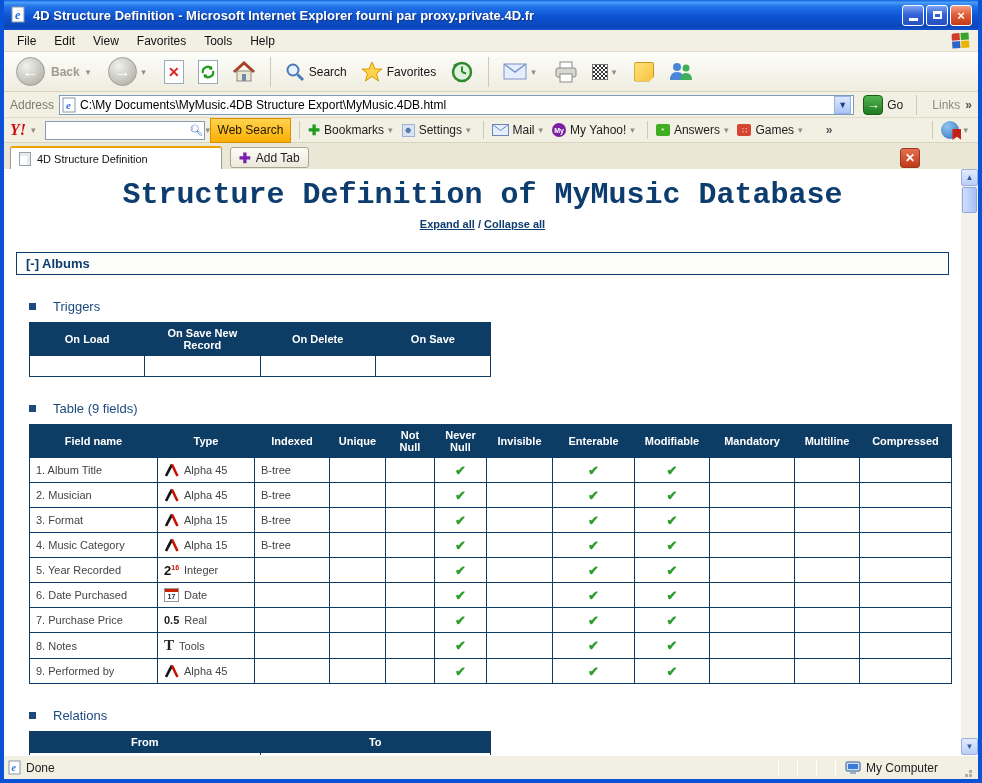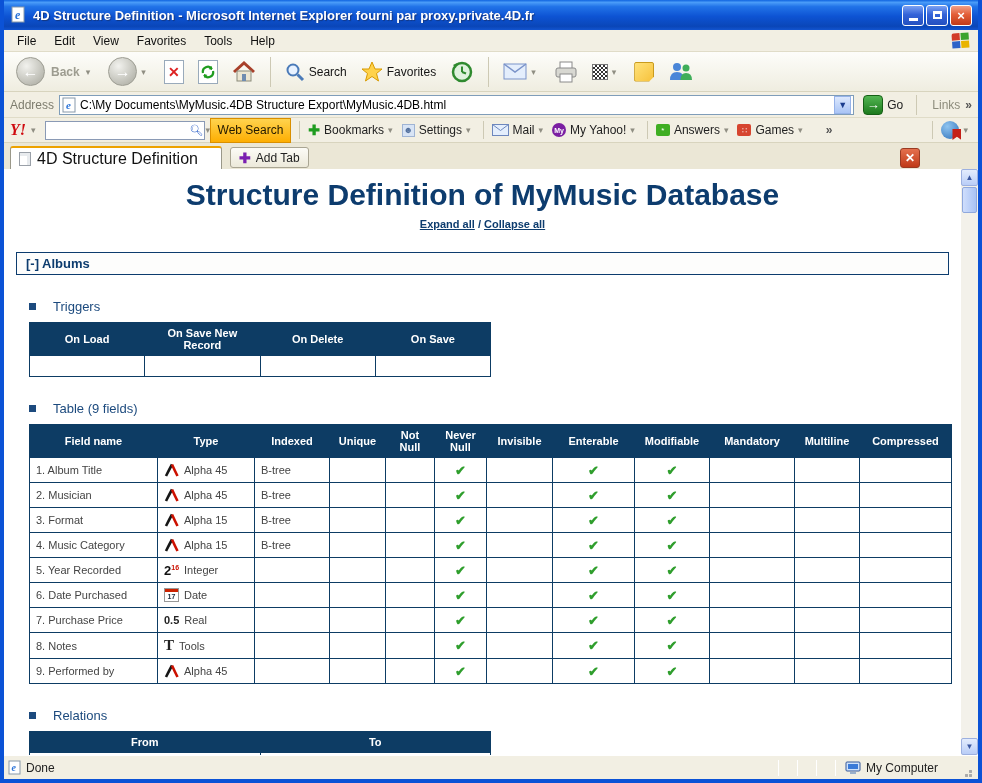--- a/index.html
+++ b/index.html
@@ -69,30 +69,30 @@
   .mini-ic{width:14px;height:12px;display:inline-flex;align-items:center;justify-content:center;font-size:8px;color:#fff;border-radius:2px;}
   .myy{width:14px;height:14px;border-radius:50%;background:#7b1fa2;color:#fff;font-size:7px;display:inline-flex;align-items:center;justify-content:center;font-weight:bold;}
   .answers-ic{background:#3fae22;}
   .games-ic{background:#d6452f;}
   .settings-ic{width:13px;height:13px;background:#d8e4f5;border:1px solid #9fb4d4;color:#53719e;font-size:9px;display:inline-flex;align-items:center;justify-content:center;}
   .pdf-ic{width:18px;height:18px;border-radius:50%;background:radial-gradient(circle at 35% 30%,#8fc4f0,#2c6fb8);position:relative;}
   .pdf-ic:after{content:"";position:absolute;right:-2px;bottom:-1px;width:9px;height:11px;background:#c42017;clip-path:polygon(0 0,100% 0,100% 100%,50% 70%,0 100%);}
   
   .tabbar{height:26px;flex:0 0 26px;background:#ebe7d6;display:flex;align-items:flex-end;padding:0 6px;gap:8px;}
   .tab{width:212px;height:23px;background:#fff;border:1px solid #9a9889;border-bottom:0;border-top:2px solid #eda200;border-radius:3px 3px 0 0;display:flex;align-items:center;gap:6px;padding:0 8px;}
-  .tab-label{font-size:16px;color:#111;}
+  .tab-label{font-size:11px;color:#111;}
   .tab-page{width:12px;height:14px;background:#fff;border:1px solid #9aa0a8;box-shadow:inset -3px 3px 0 #e8ebee;}
   .addtab{height:21px;margin-bottom:1px;background:linear-gradient(to bottom,#fcfbf6,#ece9da);border:1px solid #a9a593;border-radius:3px;display:flex;align-items:center;gap:5px;padding:0 8px;font-size:12px;color:#222;}
   .addtab .plus{color:#7a1fb0;font-weight:bold;font-size:14px;}
   .tab-close{width:20px;height:20px;margin:0 0 1px auto;margin-right:52px;border-radius:3px;border:1px solid #9a3a22;
     background:linear-gradient(to bottom,#e4704e,#c03a18);color:#fff;font-weight:bold;font-size:12px;display:flex;align-items:center;justify-content:center;}
   
   .content{flex:1;position:relative;background:#fff;overflow:hidden;}
   .page{position:absolute;left:0;top:0;right:17px;bottom:0;overflow:hidden;}
-  .h1{ text-align:center;color:#0d3c6e;font-weight:bold;font-size:30px;margin-top:9px;letter-spacing:0px;}
+  .h1{ text-align:center;color:#0d3c6e;font-weight:bold;font-size:30px;margin-top:9px;letter-spacing:0px;font-family:Liberation Mono, monospace;}
   .linksline{text-align:center;font-size:11px;font-weight:bold;color:#0d3c6e;margin-top:6px;}
   .linksline a{color:#0d3c6e;}
   .section-box{margin:22px 12px 0 12px;border:1px solid #0d3c6e;padding:3px 9px;font-size:13px;font-weight:bold;color:#0d3c6e;background:#fdfdfc;}
   .subhead{margin:24px 0 8px 25px;font-size:13px;color:#1c4a7e;display:flex;align-items:center;gap:17px;}
   .subhead .sq{width:7px;height:7px;background:#1c4a7e;display:inline-block;}
   table.dbt{border-collapse:collapse;margin-left:25px;table-layout:fixed;border-radius:23px;}
   table.dbt th{background:#0d3c64;color:#fff;font-size:11px;font-weight:bold;padding:4px 3px;border:1px solid #0d3c64;border-left:1px solid rgba(255,255,255,.35);text-align:center;}
   table.dbt th:first-child{border-left:1px solid #0d3c64;}
   table.dbt td{border:1px solid #0d3c64;font-size:11px;color:#444;background:#fff;padding:4px 6px;}
   .trig-table{width:462px;}

